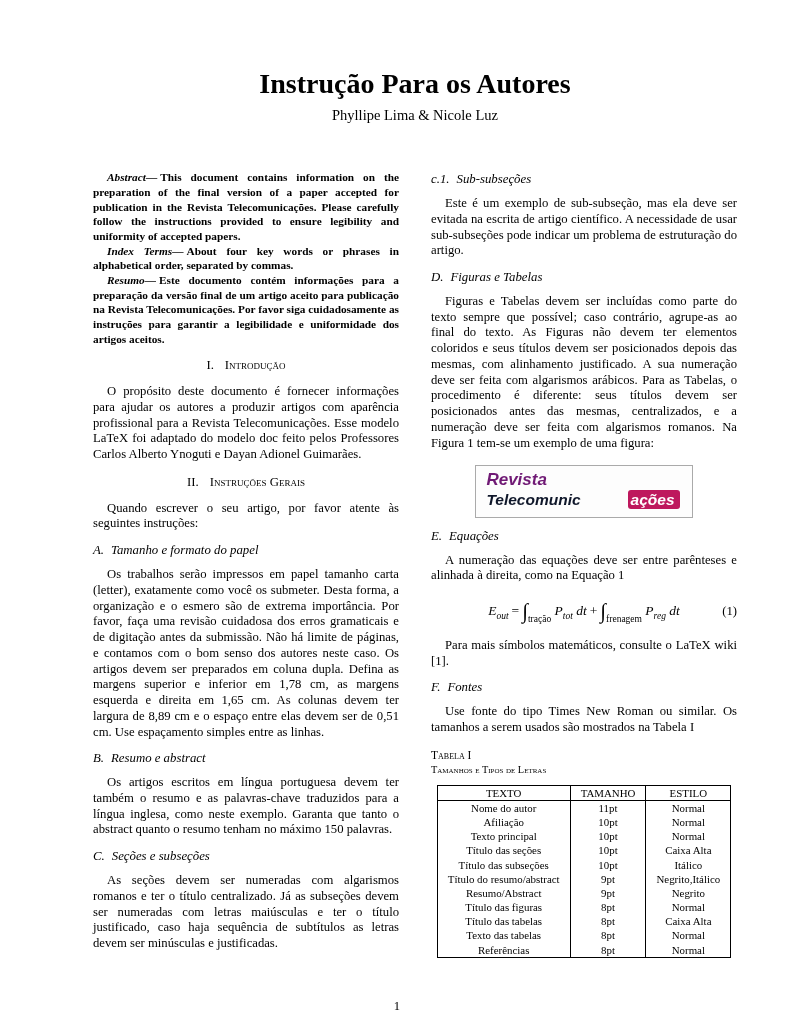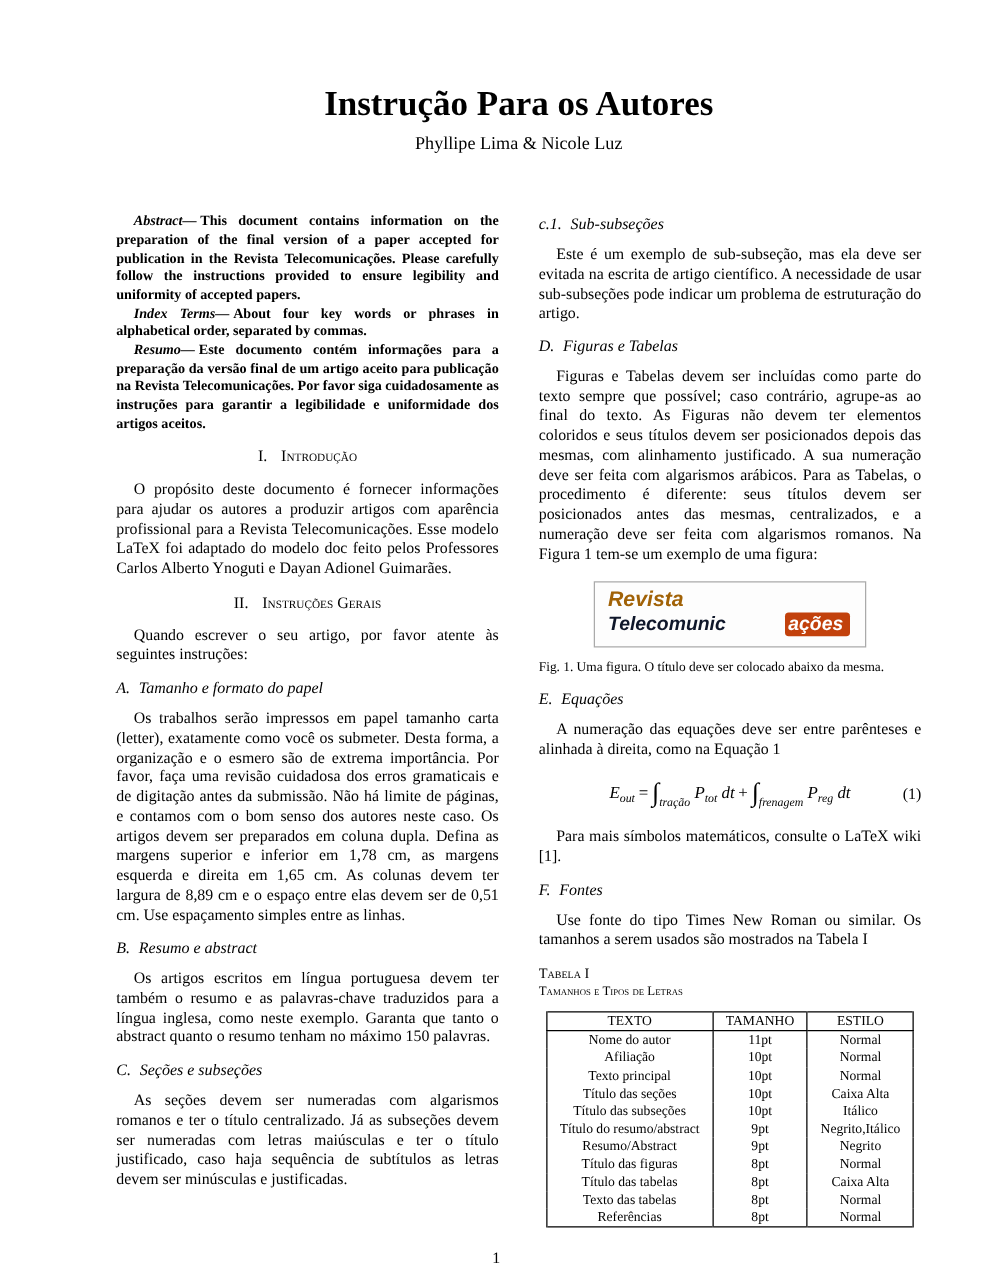--- a/index.html
+++ b/index.html
@@ -92,21 +92,21 @@
 
   .equation {
     position: relative;
     text-align: center;
     font-size: 13.5px;
     margin: 14px 0 12px 0;
     text-indent: 0;
   }
   .mvar { font-style: italic; }
   .msub { font-style: italic; font-size: 9.5px; }
-  .misub { font-style: italic; font-size: 9.5px; vertical-align: -7px; }
+  .misub { font-size: 9.5px; vertical-align: -7px; }
   .mint { font-size: 21px; vertical-align: -3px; }
   .mop { margin: 0 3px; }
   .eq-num { position: absolute; right: 0; top: 50%; transform: translateY(-50%); font-size: 12.7px; }
 
   .table-caption { margin: 12px 0 8px 0; }
   .tcap1 { font-variant: small-caps; font-size: 11.5px; }
   .tcap2 { font-variant: small-caps; font-size: 10.3px; margin-top: 2px; }
 
   .font-table {
     border-collapse: collapse;
@@ -174,25 +174,24 @@
       <div class="col">
 
         <h3 class="sub-heading" style="margin-top:2px;"><span>c.1.</span><span class="hgap-s">Sub-subseções</span></h3>
         <p class="body-par">Este é um exemplo de sub-subseção, mas ela deve ser evitada na escrita de artigo científico. A necessidade de usar sub-subseções pode indicar um problema de estruturação do artigo.</p>
 
         <h3 class="sub-heading"><span>D.</span><span class="hgap-s">Figuras e Tabelas</span></h3>
         <p class="body-par">Figuras e Tabelas devem ser incluídas como parte do texto sempre que possível; caso contrário, agrupe-as ao final do texto. As Figuras não devem ter elementos coloridos e seus títulos devem ser posicionados depois das mesmas, com alinhamento justificado. A sua numeração deve ser feita com algarismos arábicos. Para as Tabelas, o procedimento é diferente: seus títulos devem ser posicionados antes das mesmas, centralizados, e a numeração deve ser feita com algarismos romanos. Na Figura 1 tem-se um exemplo de uma figura:</p>
 
         <div class="figure-block">
           <div class="logo">
-            <div class="logo-l1 logo-blue" style="color: #a16207;">Revista</div>
-            <div class="logo-l2"><span class="logo-blue" style="color: #0f172a;">Telecomunic</span><span class="logo-hl logo-blue-bg" style="background: #c2410c; margin-left: 47px;">ações</span></div>
+            <div class="logo-l1 logo-blue" style="color: #701a75;">Revista</div>
+            <div class="logo-l2"><span class="logo-blue" style="color: #0f172a;">Telecomunic</span><span class="logo-hl logo-blue-bg" style="background: #be185d; margin-left: 47px;">ações</span></div>
           </div>
         </div>
-        <p class="fig-caption">Fig. 1. Uma figura. O título deve ser colocado abaixo da mesma.</p>
 
         <h3 class="sub-heading"><span>E.</span><span class="hgap-s">Equações</span></h3>
         <p class="body-par">A numeração das equações deve ser entre parênteses e alinhada à direita, como na Equação 1</p>
 
         <div class="equation">
           <span class="eq-main"><span class="mvar">E</span><sub class="msub">out</sub><span class="mop">=</span><span class="mint">∫</span><sub class="misub">tração</sub> <span class="mvar">P</span><sub class="msub">tot</sub> <span class="mvar">dt</span><span class="mop">+</span><span class="mint">∫</span><sub class="misub">frenagem</sub> <span class="mvar">P</span><sub class="msub">reg</sub> <span class="mvar">dt</span></span>
           <span class="eq-num">(1)</span>
         </div>
 
         <p class="body-par">Para mais símbolos matemáticos, consulte o LaTeX wiki [1].</p>

